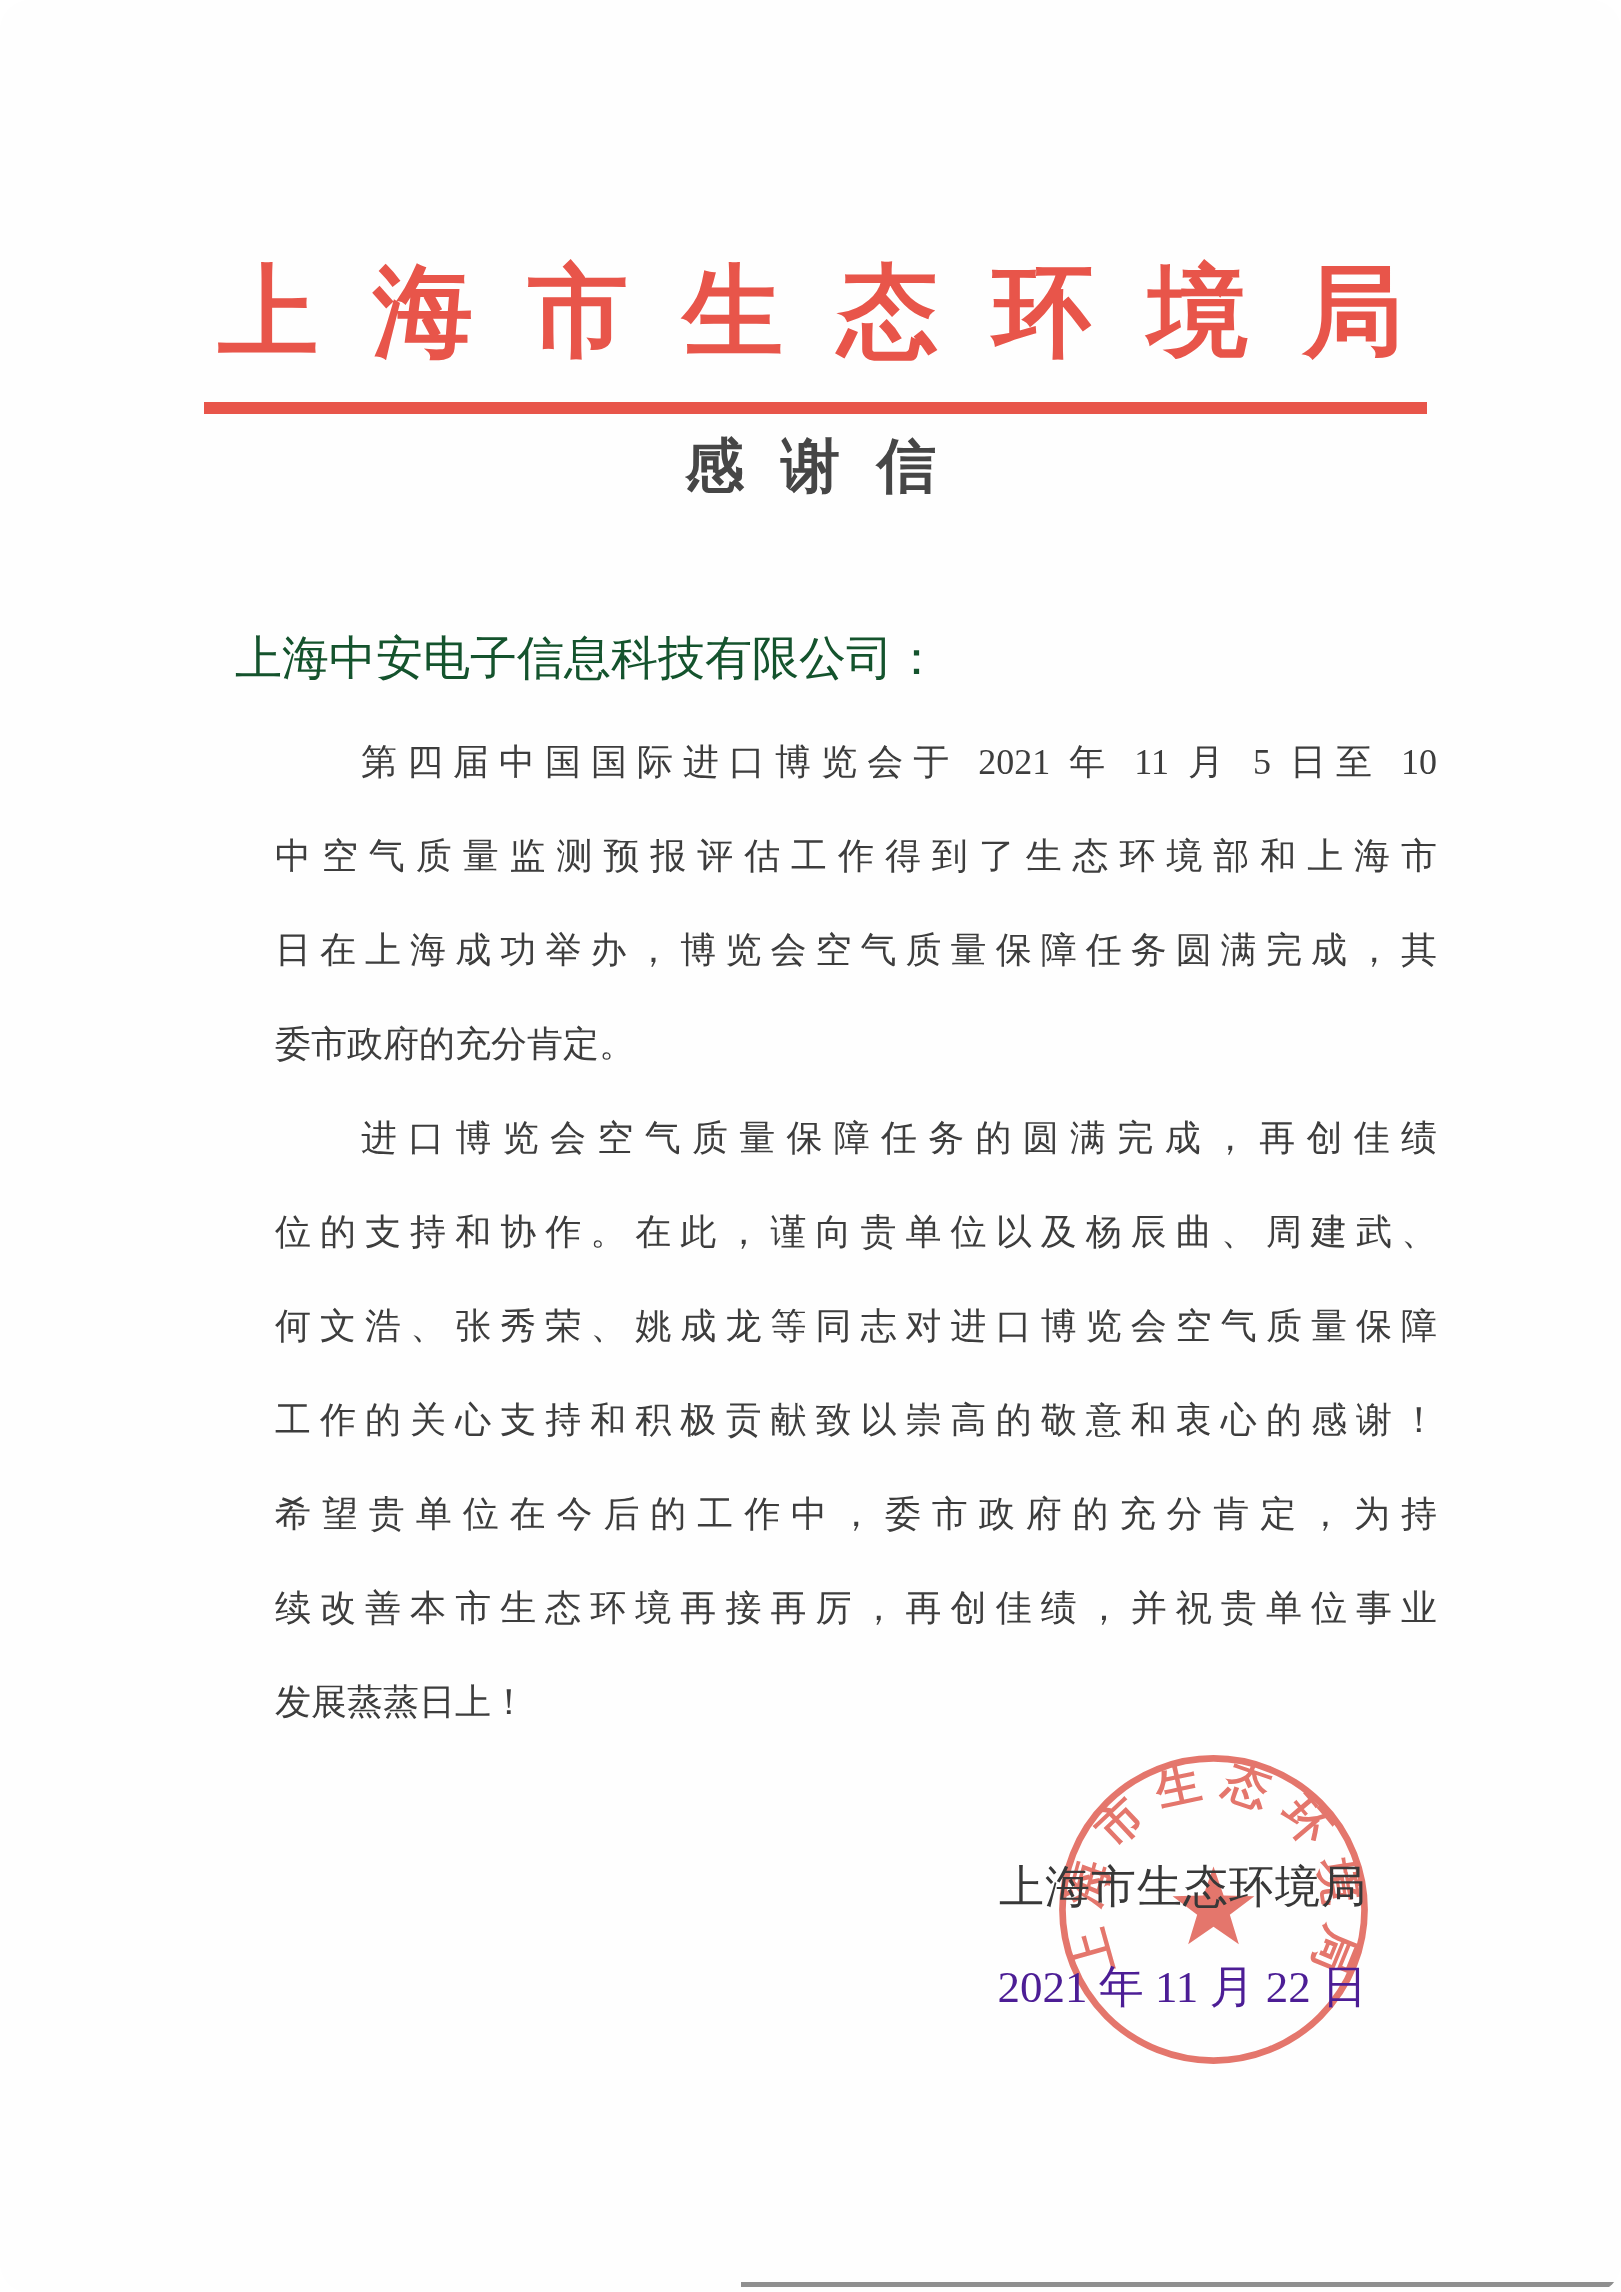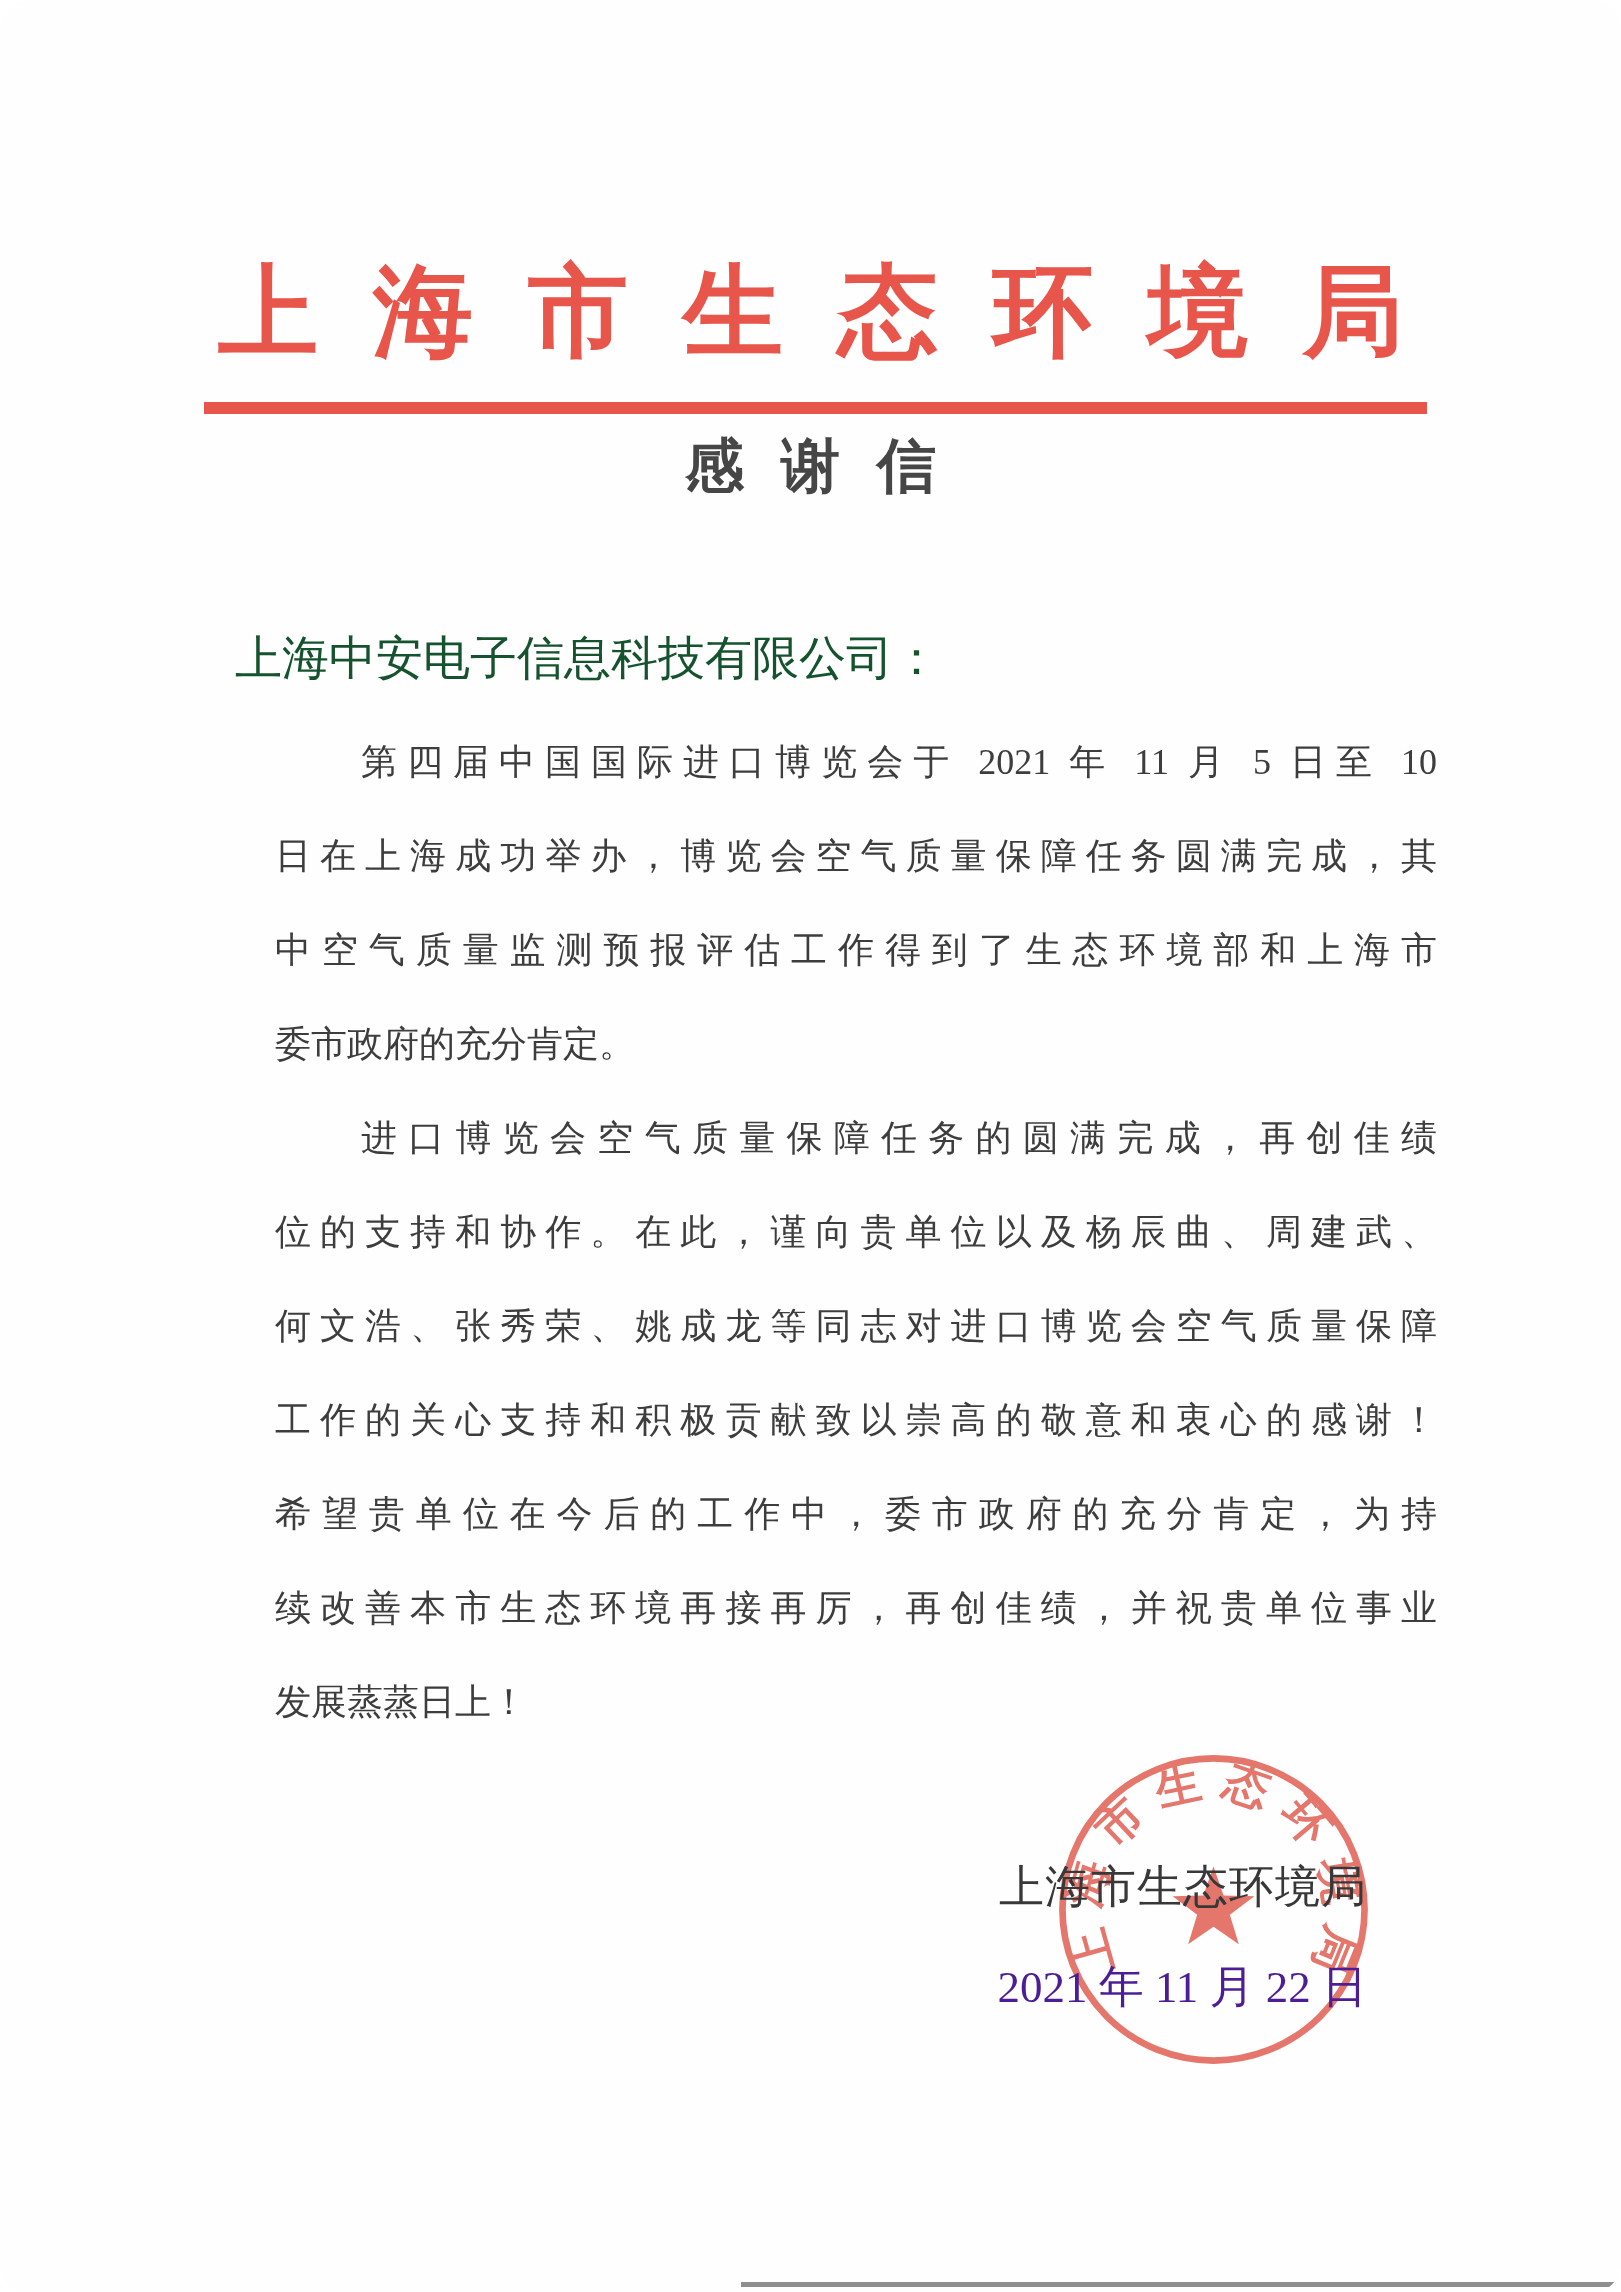--- a/index.html
+++ b/index.html
@@ -132,22 +132,22 @@
   <div class="agency-header">上海市生态环境局</div>
 
   <div class="red-rule"></div>
 
   <div class="letter-title">感谢信</div>
 
   <div class="salutation">上海中安电子信息科技有限公司：</div>
 
   <div class="letter-body">
     <div class="body-line justify indent">第四届中国国际进口博览会于 2021 年 11 月 5 日至 10</div>
+    <div class="body-line justify">中空气质量监测预报评估工作得到了生态环境部和上海市</div>
     <div class="body-line justify">日在上海成功举办，博览会空气质量保障任务圆满完成，其</div>
-    <div class="body-line justify">中空气质量监测预报评估工作得到了生态环境部和上海市</div>
     <div class="body-line">委市政府的充分肯定。</div>
     <div class="body-line justify indent">进口博览会空气质量保障任务的圆满完成，再创佳绩</div>
     <div class="body-line justify">位的支持和协作。在此，谨向贵单位以及杨辰曲、周建武、</div>
     <div class="body-line justify">何文浩、张秀荣、姚成龙等同志对进口博览会空气质量保障</div>
     <div class="body-line justify">工作的关心支持和积极贡献致以崇高的敬意和衷心的感谢！</div>
     <div class="body-line justify">希望贵单位在今后的工作中，委市政府的充分肯定，为持</div>
     <div class="body-line justify">续改善本市生态环境再接再厉，再创佳绩，并祝贵单位事业</div>
     <div class="body-line">发展蒸蒸日上！</div>
   </div>
 

